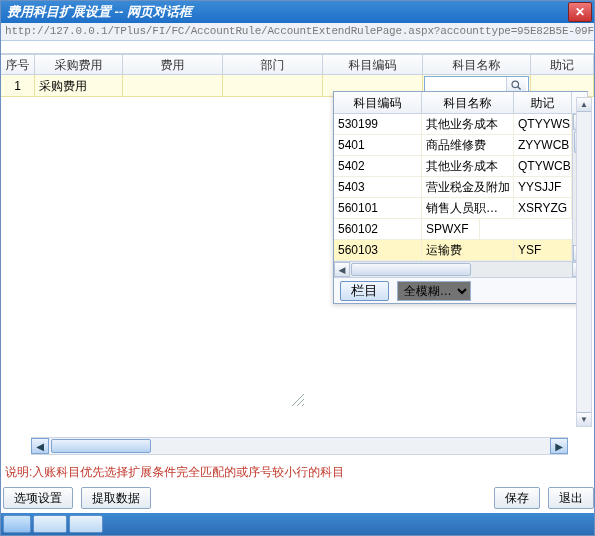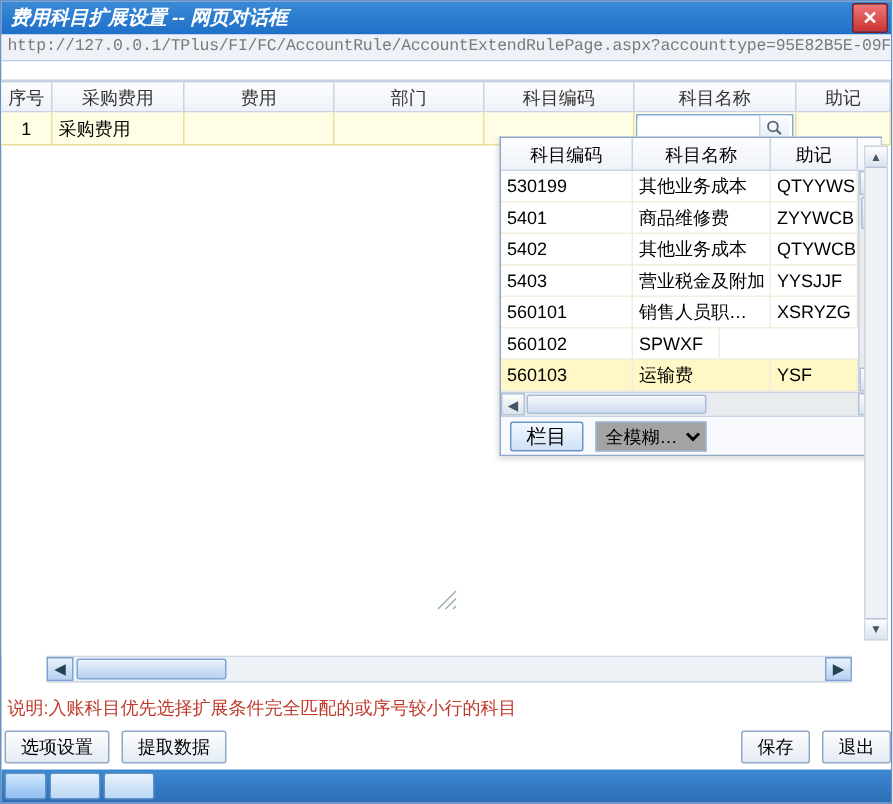--- a/index.html
+++ b/index.html
@@ -61,21 +61,21 @@
   .pu-vscroll .arr { height:16px; background:linear-gradient(#fdfdfe,#dbe3ee); border:1px solid #b4c3d8; display:flex;align-items:center;justify-content:center;font-size:9px;color:#456; cursor:pointer;}
   .pu-vscroll .thumb { position:absolute; top:17px; height:22px; left:1px; right:1px; background:linear-gradient(#f6f8fb,#cedcee); border:1px solid #a9bdd6; border-radius:2px;}
 
   .pu-hscroll { height:16px; border-top:1px solid #c7d2e2; background:#e9ecef; display:flex; }
   .pu-hscroll .arr { width:16px; background:linear-gradient(#fdfdfe,#dbe3ee); border:1px solid #b4c3d8; display:flex;align-items:center;justify-content:center;font-size:9px;color:#456; cursor:pointer;}
   .pu-hscroll .track { flex:1; position:relative; }
   .pu-hscroll .thumb { position:absolute; left:1px; width:120px; top:1px; bottom:1px; background:linear-gradient(#f6f8fb,#cedcee); border:1px solid #a9bdd6; border-radius:2px;}
 
   .pu-foot { height:26px; display:flex; align-items:center; gap:8px; padding:0 6px; border-top:1px solid #c7d2e2; background:#f7f9fc; }
   .pu-foot .btn { height:20px; padding:0 10px; background:linear-gradient(#f3f8ff,#cfe1f6); border:1px solid #6b93c5; border-radius:2px; cursor:pointer; }
-  .pu-foot select { height:20px; border:1px solid #9ab2d1; background:#a3a3a3; font-size:12px; padding:0 2px;}
+  .pu-foot select { height:20px; border:1px solid #9ab2d1; background:#737373; font-size:12px; padding:0 2px;}
   .pu-resize { position:absolute; right:0; bottom:0; width:12px; height:12px; display:flex; align-items:flex-end; justify-content:flex-end; }
   .pu-resize svg { display:block; }
 
   
   .midsizer { position:absolute; left: 290px; top: 352px; width:14px; height:14px; }
   .midsizer svg { display:block; }
 
   
   .main-vscroll { position:absolute; right:2px; top:56px; width:16px; height:330px; background:#eef1f5; border:1px solid #cdd6e2; }
   .main-vscroll .arr { height:14px; background:linear-gradient(#fdfdfe,#dbe3ee); border-bottom:1px solid #b4c3d8; display:flex;align-items:center;justify-content:center;font-size:8px;color:#456; cursor:pointer;}

